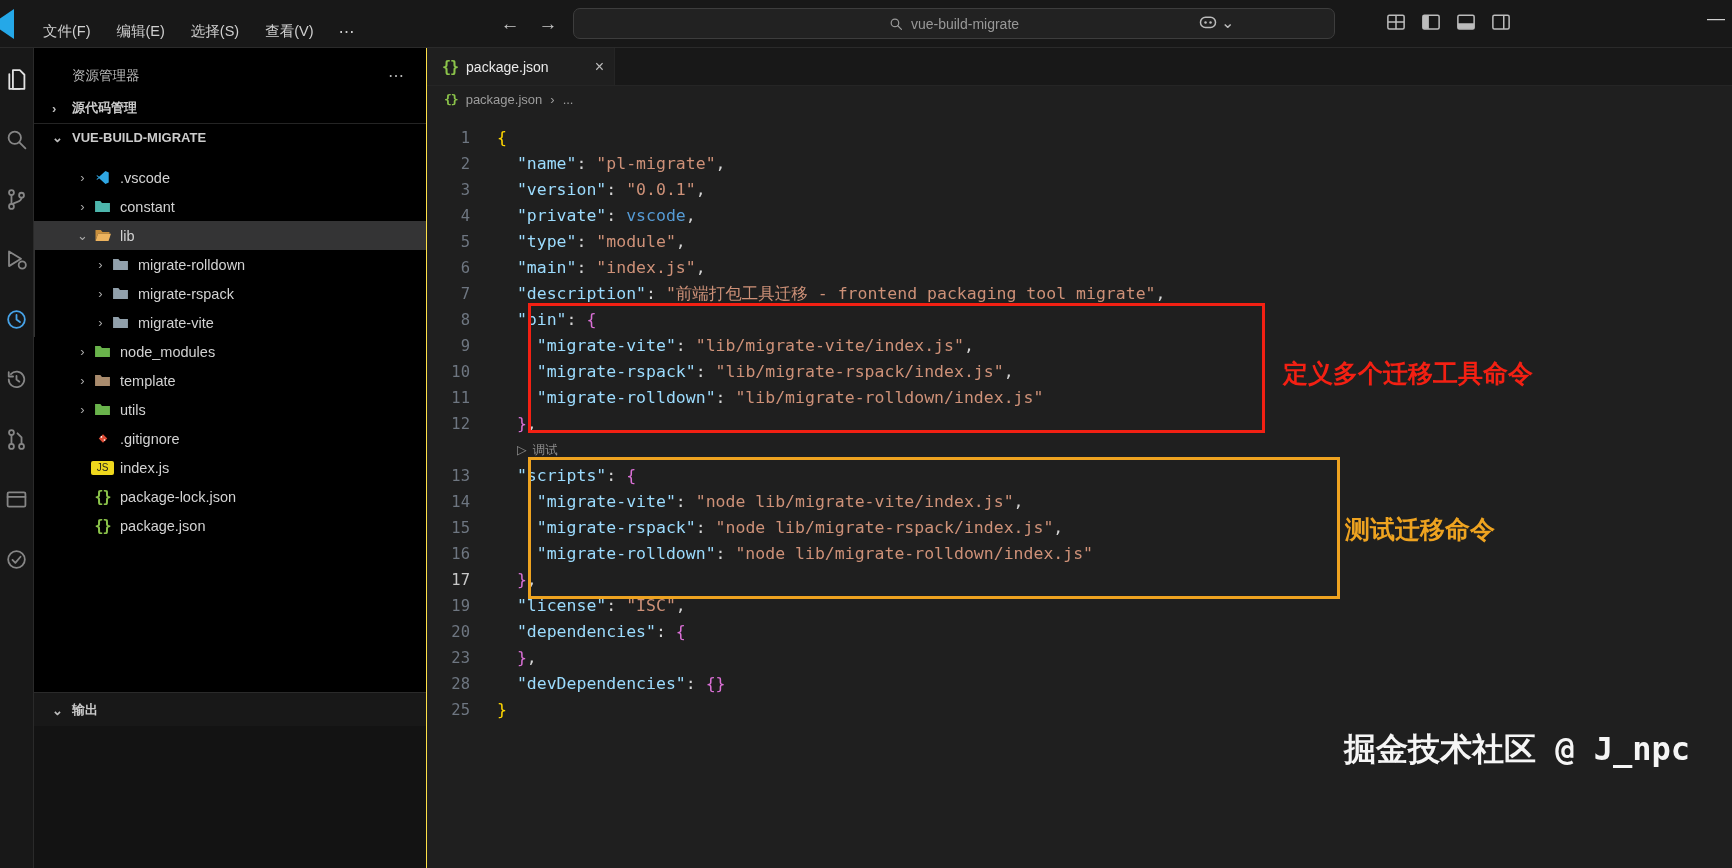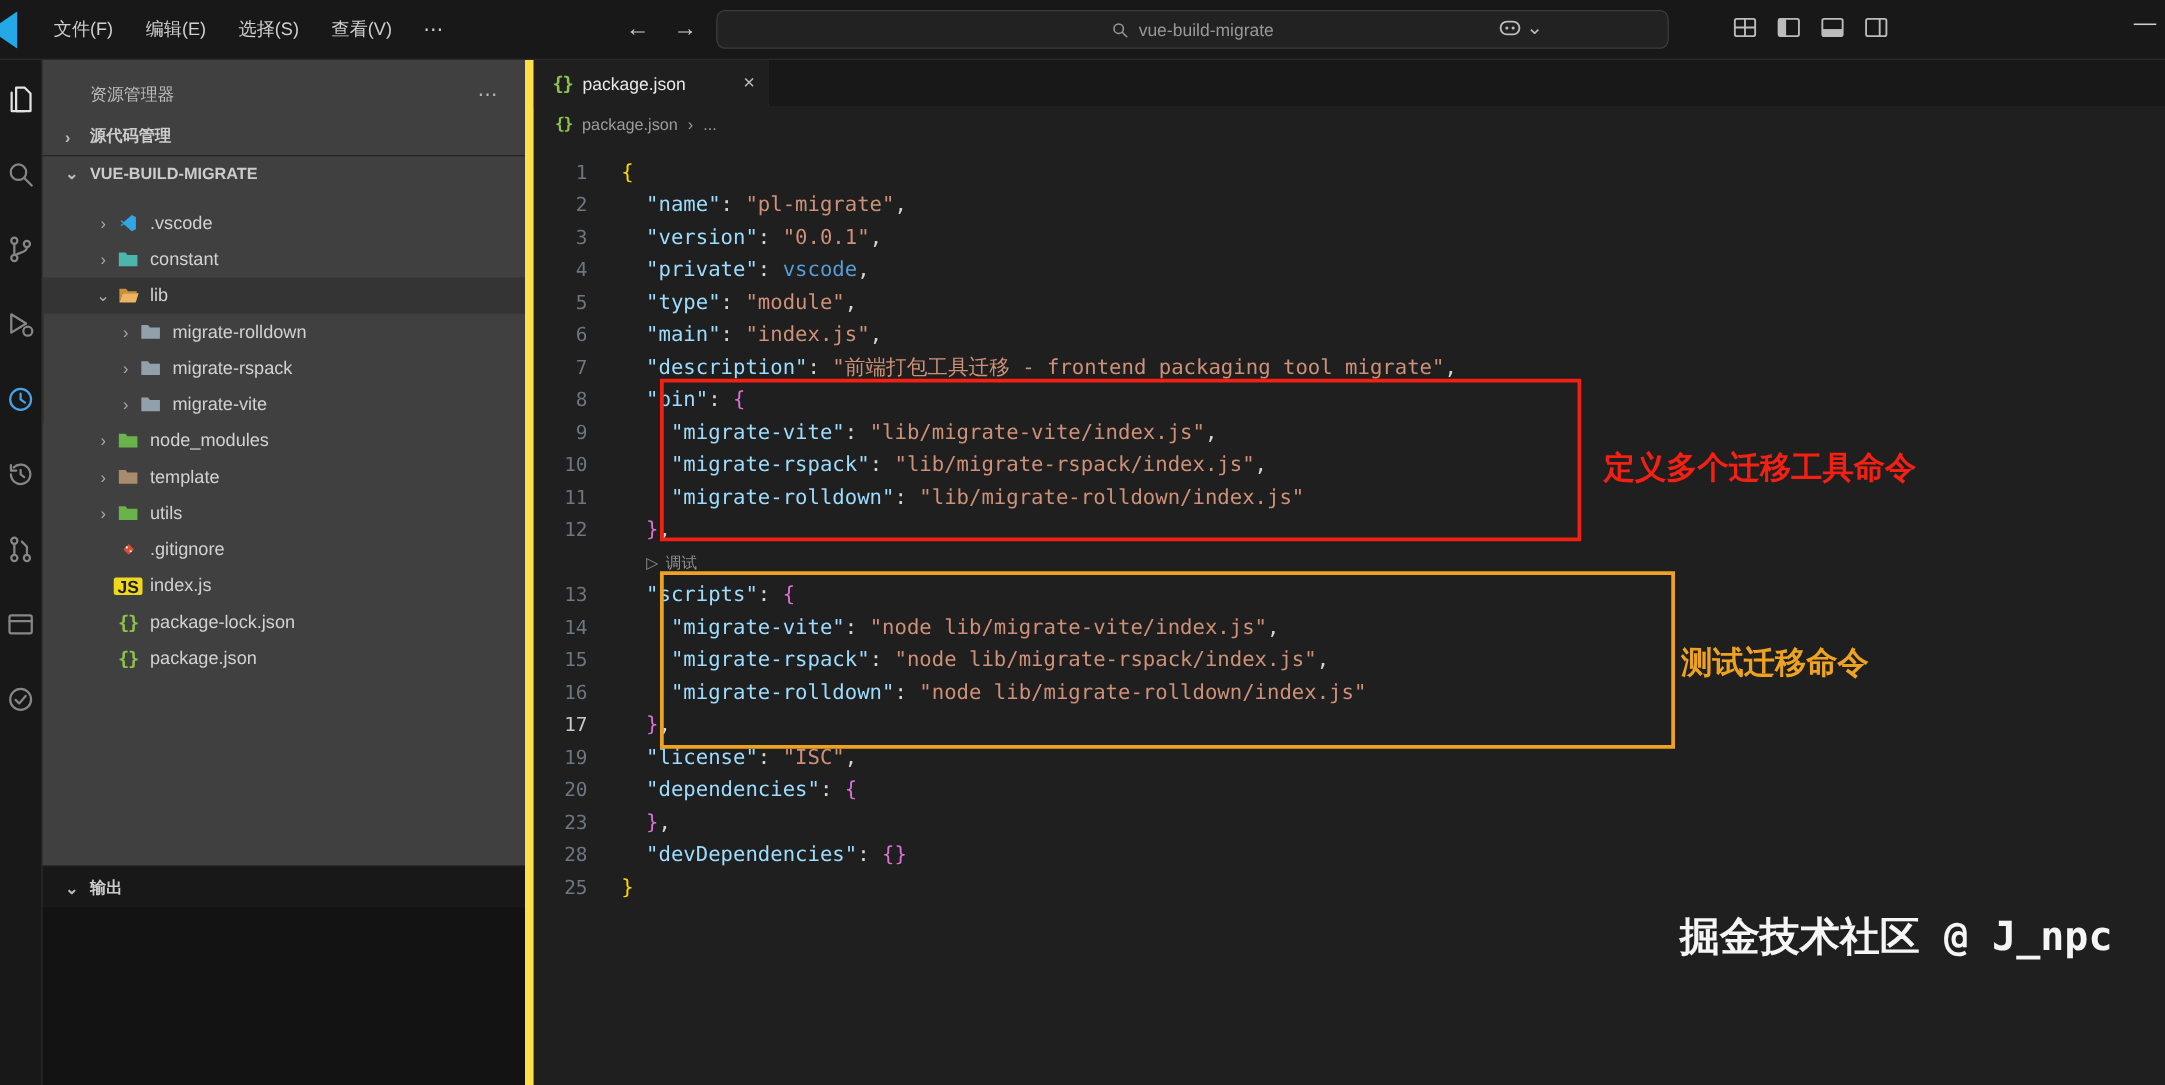--- a/index.html
+++ b/index.html
@@ -1,21 +1,21 @@
 <!DOCTYPE html>
 <html><head>
 <meta charset="utf-8">
 <style>
   *{margin:0;padding:0;box-sizing:border-box}
   html,body{width:1732px;height:868px;background:#1f1f1f;overflow:hidden;
     font-family:"Liberation Sans",sans-serif;color:#cccccc}
 
   
   .titlebar{position:relative;height:48px;background:#181818;border-bottom:1px solid #2a2a2a;
-    display:flex;align-items:center}
+    display:flex;align-items:flex-end}
   .logo-frag{position:absolute;left:0;top:9px;width:14px;height:30px;background:#25a8e8;
     clip-path:polygon(0 32%,100% 0,100% 100%,0 68%)}
   .menubar{display:flex;margin-left:30px}
   .menu-item{padding:6px 13px;font-size:14.5px;border-radius:6px;color:#cfcfcf;cursor:default}
   .menu-more{padding:6px 12px;font-size:16px;color:#cfcfcf}
   .tb-center{position:absolute;left:497px;top:8px;display:flex;align-items:center;gap:12px}
   .nav-arrow{font-size:19px;color:#c9c9c9;width:26px;text-align:center}
   .search-box{width:762px;height:31px;background:#222222;border:1px solid #3d3d3d;border-radius:7px;
     display:flex;align-items:center;justify-content:center;gap:8px;color:#989898;font-size:14px}
   .search-box svg{stroke:#989898}
@@ -26,35 +26,35 @@
 
   
   .main{display:flex;height:820px}
 
   .activitybar{width:34px;background:#181818;border-right:1px solid #2a2a2a;display:flex;
     flex-direction:column;align-items:center;padding-top:20px;gap:37px;flex:none}
   .ab-item{color:#868686;display:flex}
   .ab-item.active{color:#e2e2e2}
   .ab-item.accent{color:#47a3e8}
 
-  .sidebar{width:393px;background:#404040;border-right:7px solid #fde047;position:relative;flex:none}
+  .sidebar{width:393px;background:#000000;border-right:1px solid #fde047;position:relative;flex:none}
   .sb-title-row{display:flex;align-items:center;padding:18px 16px 8px 38px;font-size:13.5px;color:#bdbdbd}
   .sb-dots{margin-left:auto;font-size:16px;color:#b5b5b5;padding-right:6px}
   .section-row{display:flex;align-items:center;gap:8px;padding:6px 0 6px 18px;font-weight:bold;
     font-size:13px;color:#cccccc}
   .section-row .chev{font-size:13px;color:#bdbdbd;width:12px}
   .proj-row{border-top:1px solid #242424}
   .tree{margin-top:12px}
   .tree-row{height:29px;display:flex;align-items:center;font-size:14.5px;color:#d2d2d2}
   .tree-row.ind1{padding-left:40px}
   .tree-row.ind2{padding-left:58px;box-shadow:inset 53px 0 0 -52px #323232}
   .tree-row.sel{background:#343435}
   .tree-row .chev{width:17px;text-align:center;color:#ababab;font-size:13px;flex:none}
   .ticon{width:23px;display:flex;justify-content:center;align-items:center;margin-right:6px;flex:none}
-  .fi-js{background:#efd81d;color:#1e1e1e;font-size:14px;font-weight:bold;width:29px;height:14px;
+  .fi-js{background:#efd81d;color:#1e1e1e;font-size:10px;font-weight:normal;width:29px;height:14px;
     display:inline-flex;align-items:center;justify-content:center;border-radius:2px}
   .fi-json{color:#8bc34a;font-weight:bold;font-size:15px;font-family:"DejaVu Sans Mono",monospace;letter-spacing:-1px}
   .output-row{position:absolute;top:644px;left:0;right:0;display:flex;align-items:center;gap:8px;
     padding:8px 0 8px 18px;font-weight:bold;font-size:13px;border-top:1px solid #2a2a2a;background:#181818}
   .output-row .chev{font-size:13px;color:#bdbdbd;width:12px}
   .output-body{position:absolute;top:678px;bottom:0;left:0;right:0;background:#131313}
 
   
   .editor{flex:1;position:relative;background:#1f1f1f;overflow:hidden}
   .tabbar{height:38px;background:#181818;border-bottom:1px solid #252525;display:flex}

